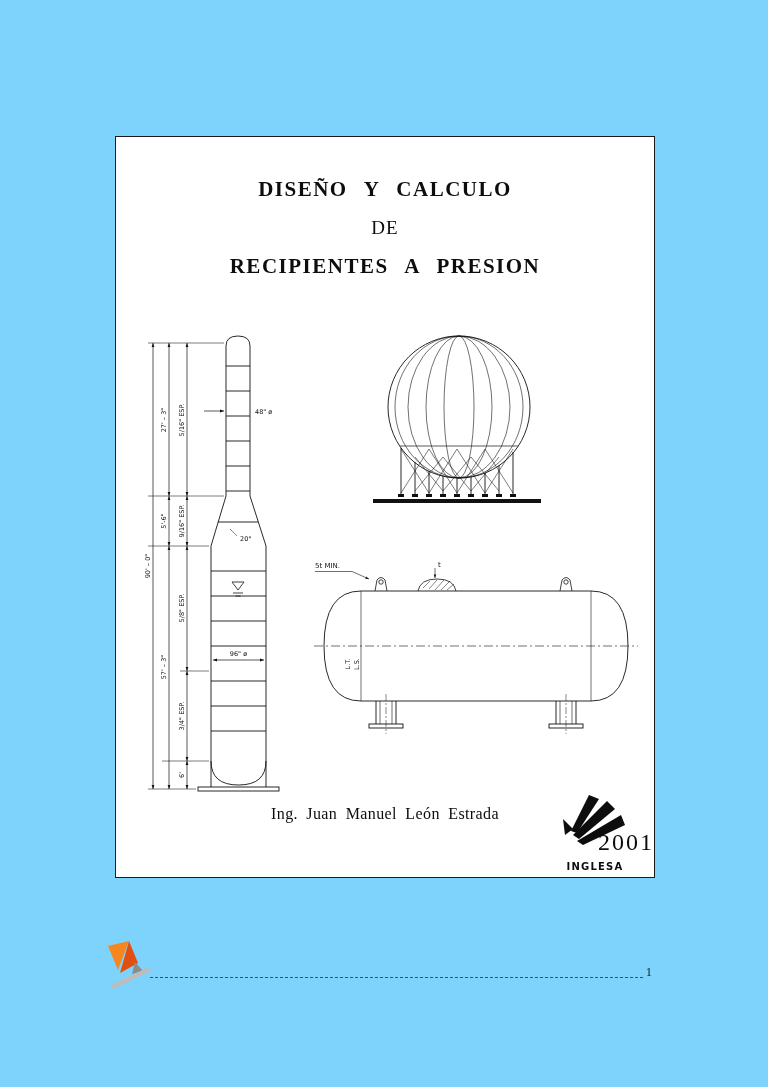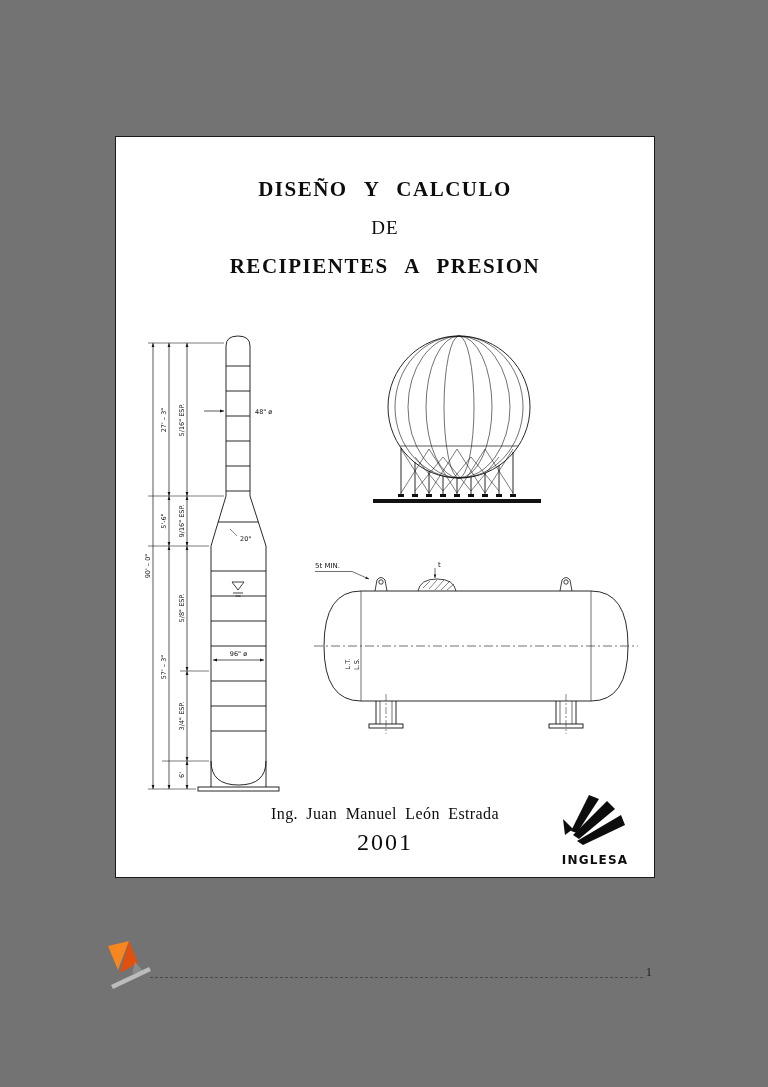--- a/index.html
+++ b/index.html
@@ -1,26 +1,26 @@
 <!DOCTYPE html>
 <html><head>
 <meta charset="utf-8">
 <style>
   *{margin:0;padding:0;box-sizing:border-box}
   html,body{background:#ffffff}
   body{font-family:"Liberation Serif",serif;color:#0d0d0d}
-  .page{position:relative;width:768px;height:1087px;background:#737373;overflow:hidden}
+  .page{position:relative;width:768px;height:1087px;background:#7dd3fc;overflow:hidden}
   .frame{position:absolute;left:115px;top:136px;width:540px;height:742px;border:1.3px solid #1a1a1a;background:#fff}
   .title-block{position:absolute;left:0;top:40px;width:100%;text-align:center}
   .title-main{font-size:21px;font-weight:700;letter-spacing:1.5px;word-spacing:10px;margin-bottom:15px}
   .title-de{font-size:19px;font-weight:400;letter-spacing:1px;margin-bottom:15px}
   .author{position:absolute;left:0;top:668px;width:100%;text-align:center;font-size:16px;font-weight:400;letter-spacing:.4px;word-spacing:4px}
-  .year{position:absolute;left:0;top:692px;width:100%;text-align:center;font-size:24px;letter-spacing:2px}
+  .year{position:absolute;left:0;top:692px;width:100%;text-align:right;font-size:24px;letter-spacing:2px}
   .logo{position:absolute;left:437px;top:654px;width:84px;display:flex;flex-direction:column;align-items:center}
-  .logo-text{font-family:"DejaVu Sans",sans-serif;font-size:12px;font-weight:700;letter-spacing:1.2px;margin-top:4px}
+  .logo-text{font-family:"DejaVu Sans",sans-serif;font-size:10px;font-weight:700;letter-spacing:1.2px;margin-top:12px}
   svg{display:block}
   svg text{font-family:"DejaVu Sans",sans-serif;fill:#111}
   .tower-svg{position:absolute;left:20px;top:195px}
   .sphere-svg{position:absolute;left:255px;top:194px}
   .vessel-svg{position:absolute;left:190px;top:415px}
   .footer-logo{position:absolute;left:105px;top:940px}
   .footer-line{position:absolute;left:150px;top:964px;width:502px;display:flex;align-items:flex-end}
   .footer-line .rule{flex:1;height:14px;border-bottom:1px dashed #4a4a4a}
   .footer-line .pnum{font-size:12.5px;padding-left:3px;color:#222;line-height:1}
 </style>

